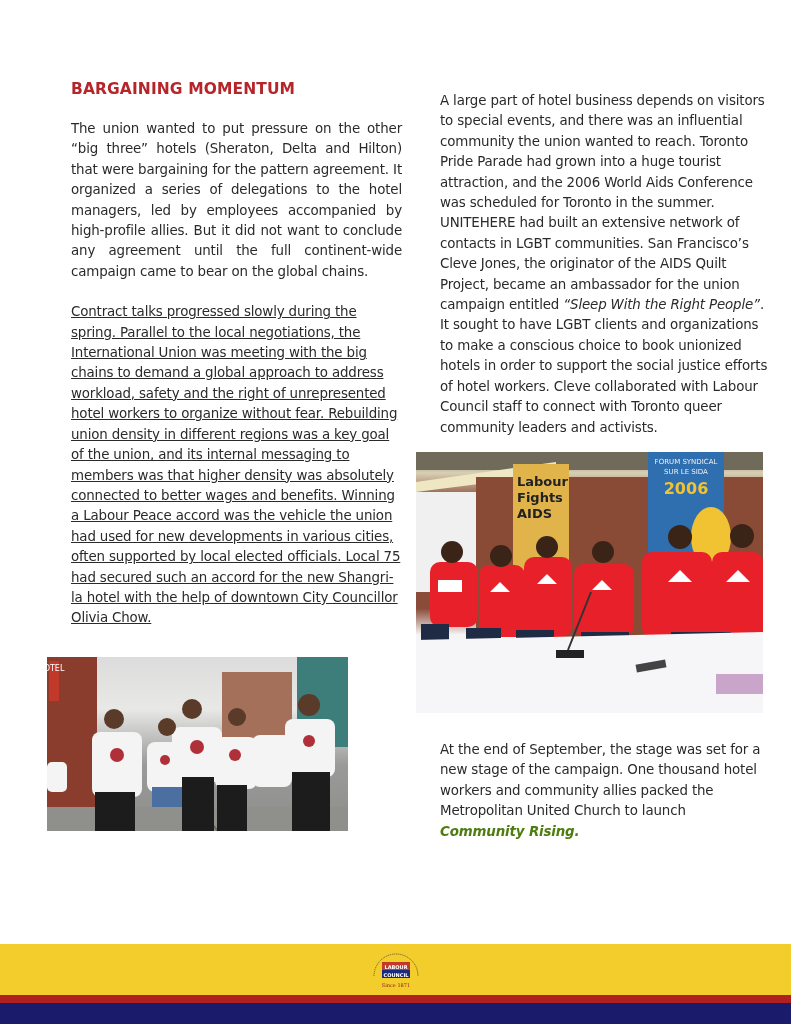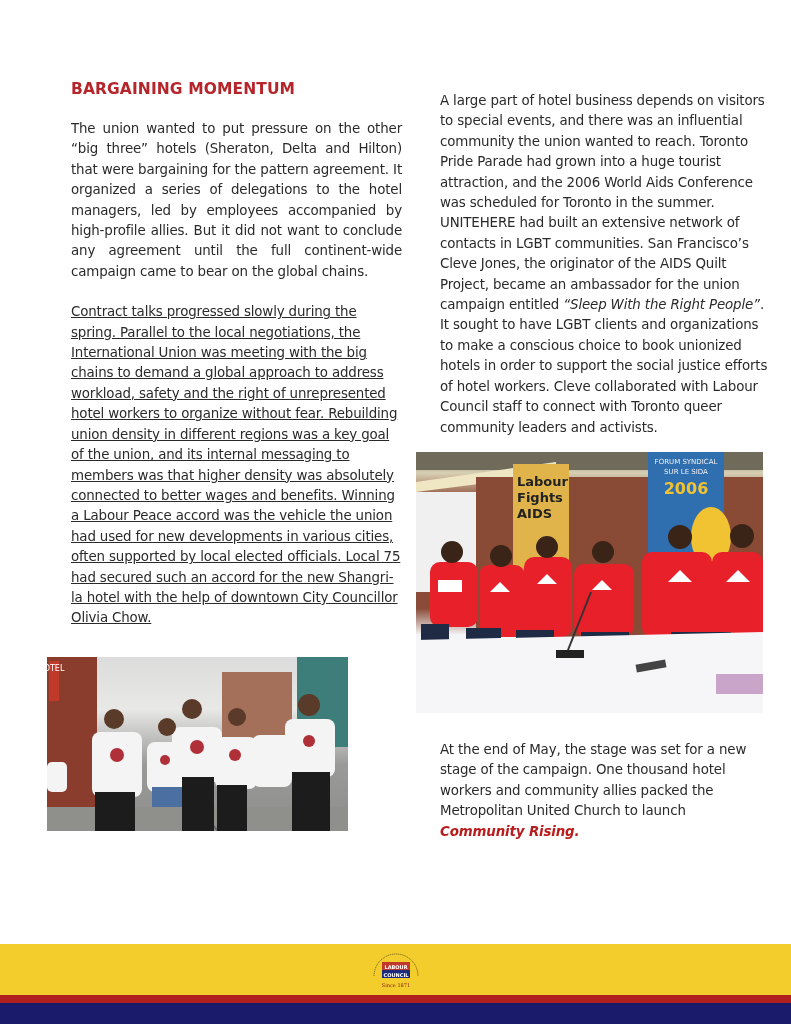--- a/index.html
+++ b/index.html
@@ -12,21 +12,21 @@
     .col-left { left: 47px; top: 78px; width: 331px; }
     .col-right { left: 416px; top: 91px; width: 330px; }
     .heading {
       color: #b5252a; font-weight: bold; font-size: 15.5px; letter-spacing: 0.1px;
       margin: 0 0 19px 0; line-height: 22px;
     }
     p { margin: 0; }
     .justify { text-align: justify; }
     .gap { margin-top: 20px; text-decoration: underline; }
     .ital { font-style: italic; }
-    .bi { font-style: italic; font-weight: bold; color: #b91c1c; }
+    .bi { font-style: italic; font-weight: bold; color: #4d7c0f; }
 
     .photo { position: absolute; overflow: hidden; }
     .photo-left { left: 47px; top: 657px; width: 301px; height: 174px;
       background: linear-gradient(180deg,#dcdcdc 0%,#e8e8e6 30%,#9a9a98 62%,#8d8d8b 100%); }
     .photo-right { left: 416px; top: 452px; width: 347px; height: 261px;
       background: linear-gradient(180deg,#6b6452 0%,#d8d0b4 8%,#8b4e3a 18%,#8a4c38 60%,#f4f4f6 70%,#ffffff 100%); }
 
     .footer { position: absolute; left: 0; width: 791px; }
     .footer-yellow { top: 944px; height: 51px; background: #f3cd2c; }
     .footer-red { top: 995px; height: 8px; background: #b0201e; }
@@ -40,21 +40,21 @@
   <h2 class="heading">BARGAINING MOMENTUM</h2>
   <p class="justify">The union wanted to put pressure on the other “big three” hotels (Sheraton, Delta and Hilton) that were bargaining for the pattern agreement. It organized a series of delegations to the hotel managers, led by employees accompanied by high-profile allies. But it did not want to conclude any agreement until the full continent-wide campaign came to bear on the global chains.</p>
   <p class="gap">Contract talks progressed slowly during the spring. Parallel to the local negotiations, the International Union was meeting with the big chains to demand a global approach to address workload, safety and the right of unrepresented hotel workers to organize without fear. Rebuilding union density in different regions was a key goal of the union, and its internal messaging to members was that higher density was absolutely connected to better wages and benefits. Winning a Labour Peace accord was the vehicle the union had used for new developments in various cities, often supported by local elected officials. Local 75 had secured such an accord for the new Shangri-la hotel with the help of downtown City Councillor Olivia Chow.</p>
 </div>
 
 <div class="col col-right">
   <p><span>A large part of hotel business depends on visitors to special events, and there was an influential community the union wanted to reach. Toronto Pride Parade had grown into a huge tourist attraction, and the 2006 World Aids Conference was scheduled for Toronto in the summer. UNITEHERE had built an extensive network of contacts in LGBT communities. San Francisco’s Cleve Jones, the originator of the AIDS Quilt Project, became an ambassador for the union campaign entitled </span><span class="ital">“Sleep With the Right People”</span><span>. It sought to have LGBT clients and organizations to make a conscious choice to book unionized hotels in order to support the social justice efforts of hotel workers. Cleve collaborated with Labour Council staff to connect with Toronto queer community leaders and activists.</span></p>
 </div>
 
 <div class="col col-right" style="top: 740px;">
-  <p><span>At the end of May, the stage was set for a new stage of the campaign. One thousand hotel workers and community allies packed the Metropolitan United Church to launch </span><span class="bi">Community Rising.</span></p>
+  <p><span>At the end of September, the stage was set for a new stage of the campaign. One thousand hotel workers and community allies packed the Metropolitan United Church to launch </span><span class="bi">Community Rising.</span></p>
 </div>
 
 <div class="photo photo-left">
   <svg width="301" height="213" viewBox="0 0 301 213">
     <rect x="0" y="0" width="50" height="150" fill="#8a3d2c"></rect>
     <rect x="2" y="4" width="10" height="40" fill="#c0392b"></rect>
     <text x="7" y="14" font-size="8" fill="#fff" text-anchor="middle" font-family="DejaVu Sans, sans-serif">OTEL</text>
     <rect x="250" y="0" width="51" height="90" fill="#3d7e7a"></rect>
     <rect x="175" y="15" width="70" height="70" fill="#a5705a"></rect>
     <polygon points="0,150 301,150 301,213 0,213" fill="#8f8f8c"></polygon>

